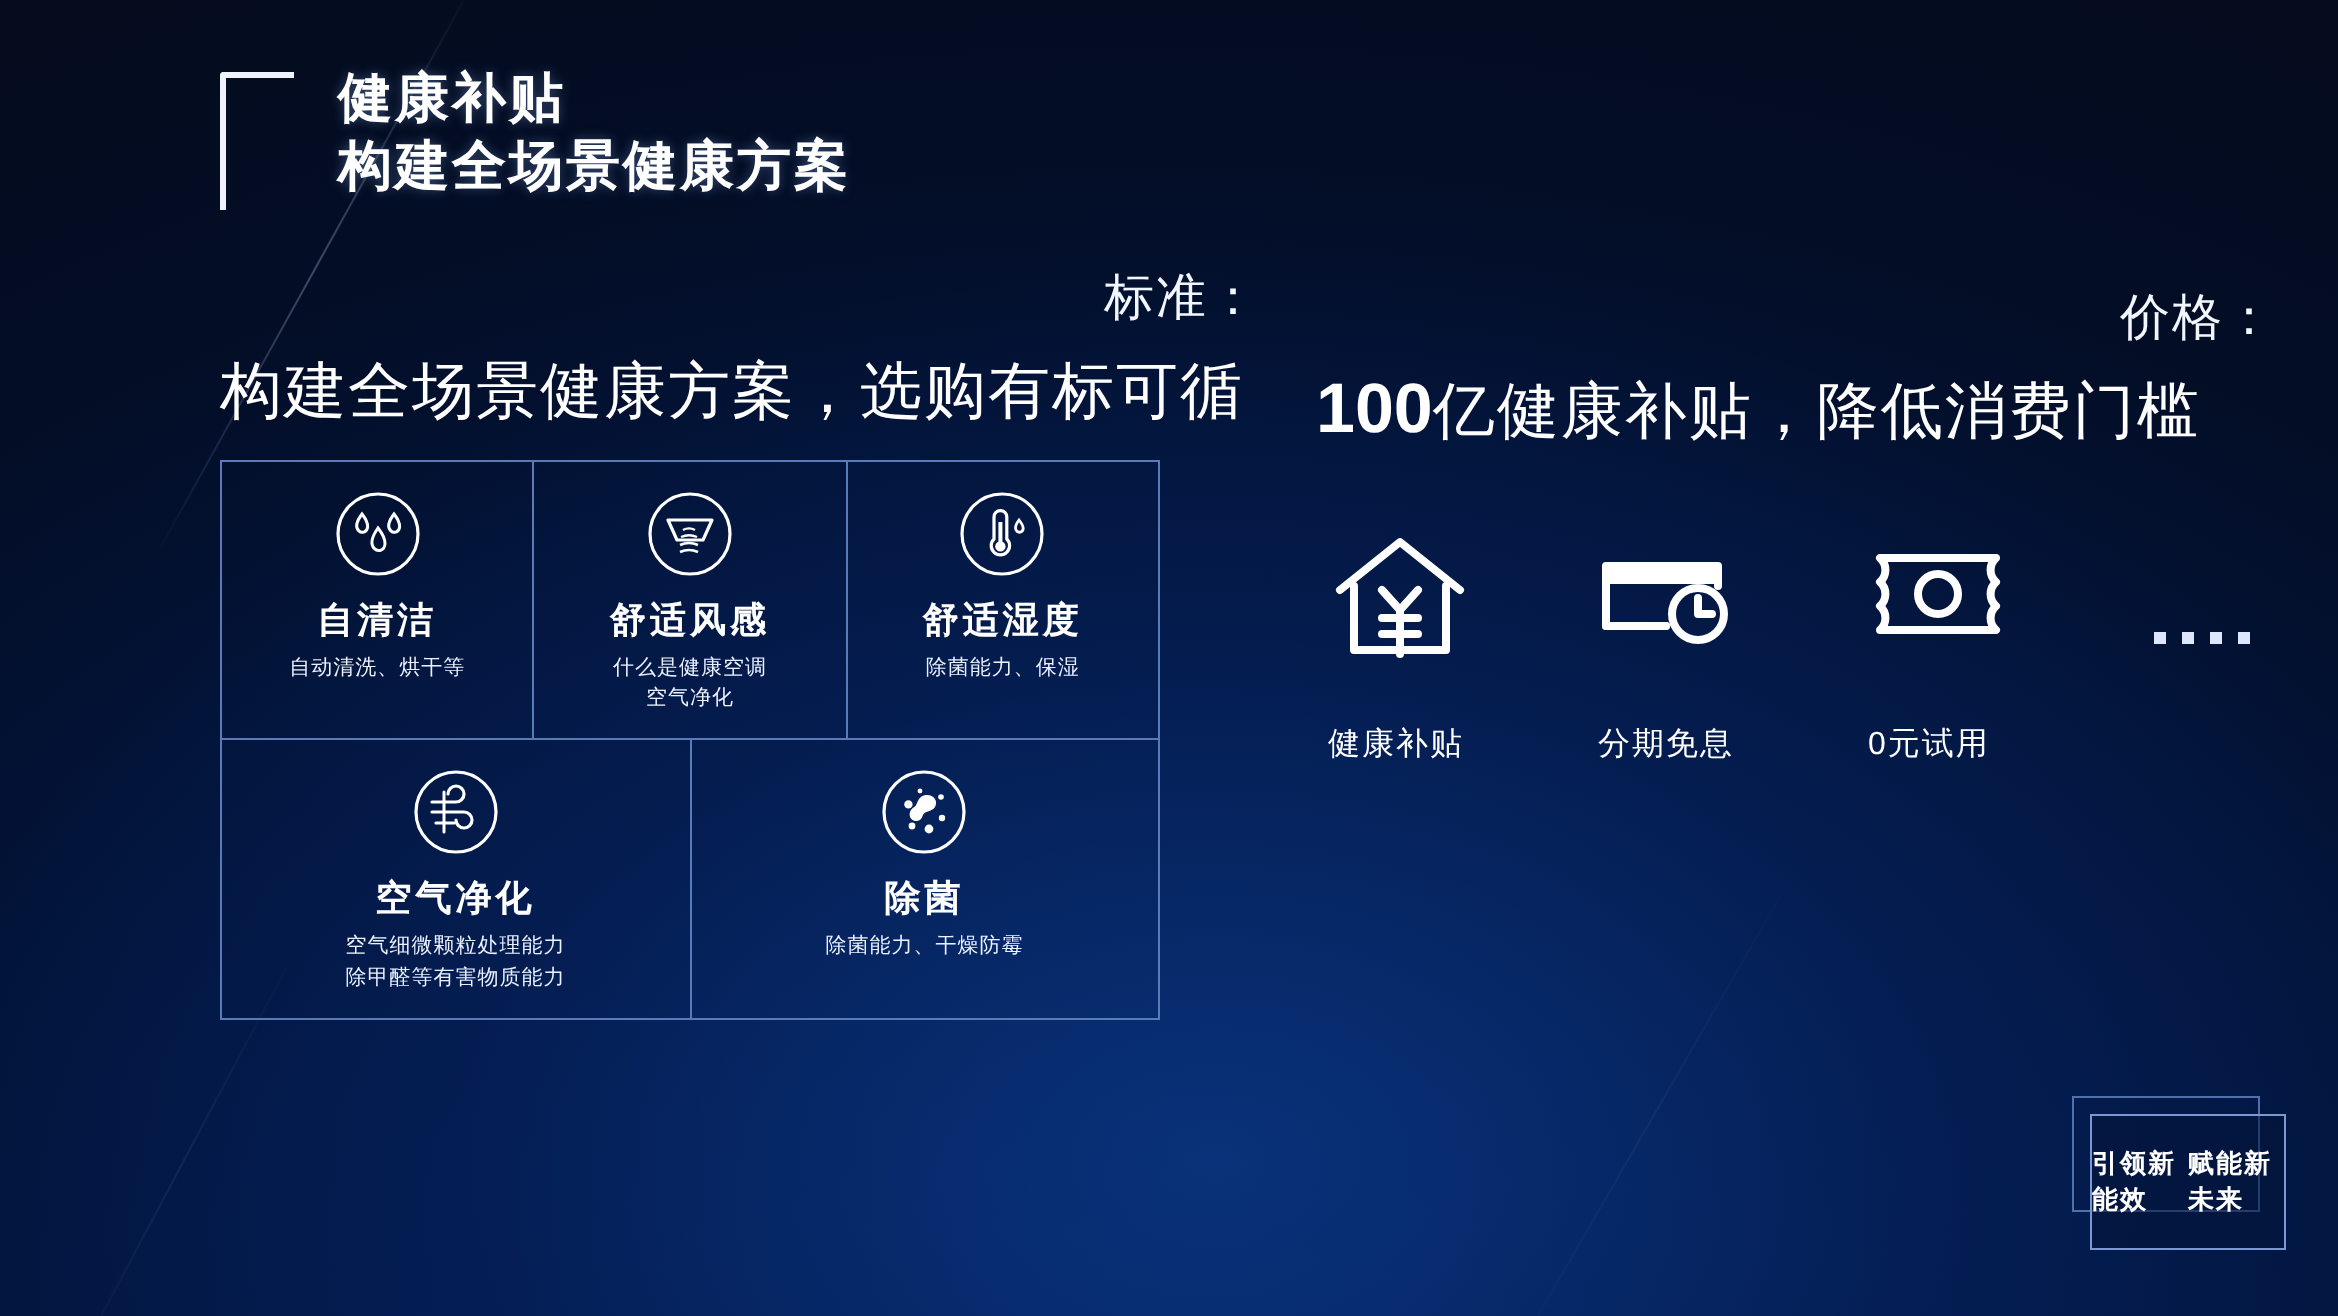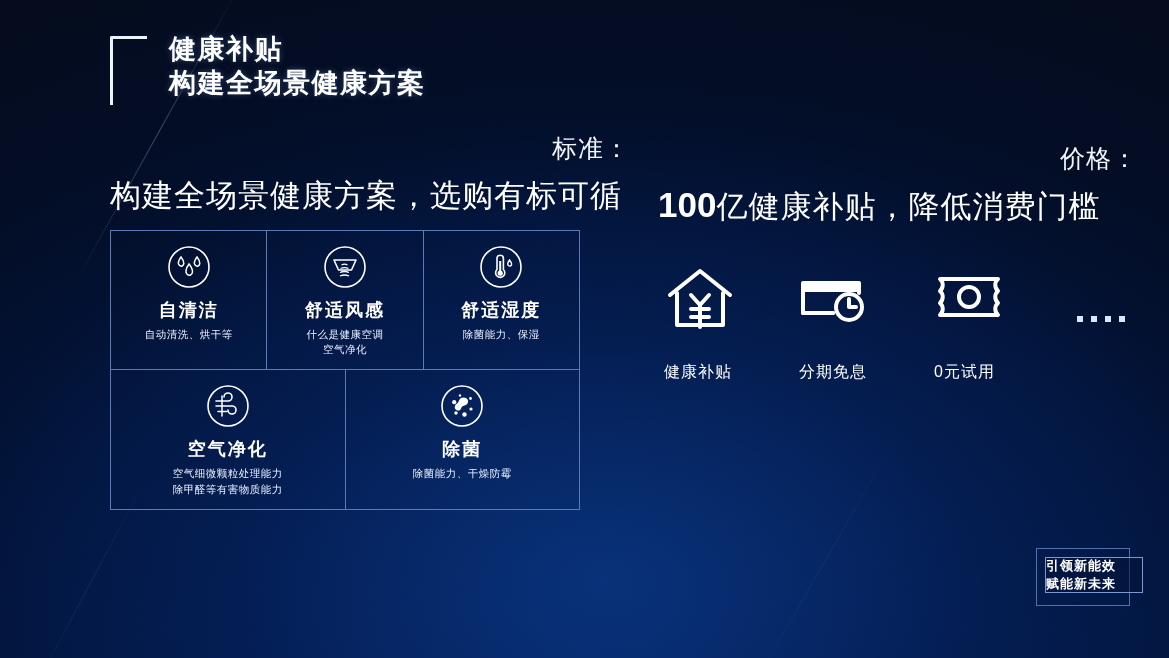--- a/index.html
+++ b/index.html
@@ -152,26 +152,26 @@
   }
   .badge-outer {
     position: absolute;
     left: 0; top: 0;
     width: 92px; height: 56px;
     border: 1px solid #4f70ad;
   }
   .badge-inner {
     position: absolute;
     left: 9px; top: 9px;
-    width: 98px; height: 36px;
+    width: 98px; height: 68px;
     border: 1px solid #7b97d4;
     box-sizing: border-box;
     display: flex;
-    flex-direction: column;
-    align-items: flex-start;
+    flex-direction: row;
+    align-items: center;
     justify-content: center;
     background: rgba(4,20,56,0.55);
   }
   .badge-line {
     font-size: 13px;
     font-weight: bold;
     letter-spacing: 1px;
     line-height: 1.35;
     color: #ffffff;
   }

